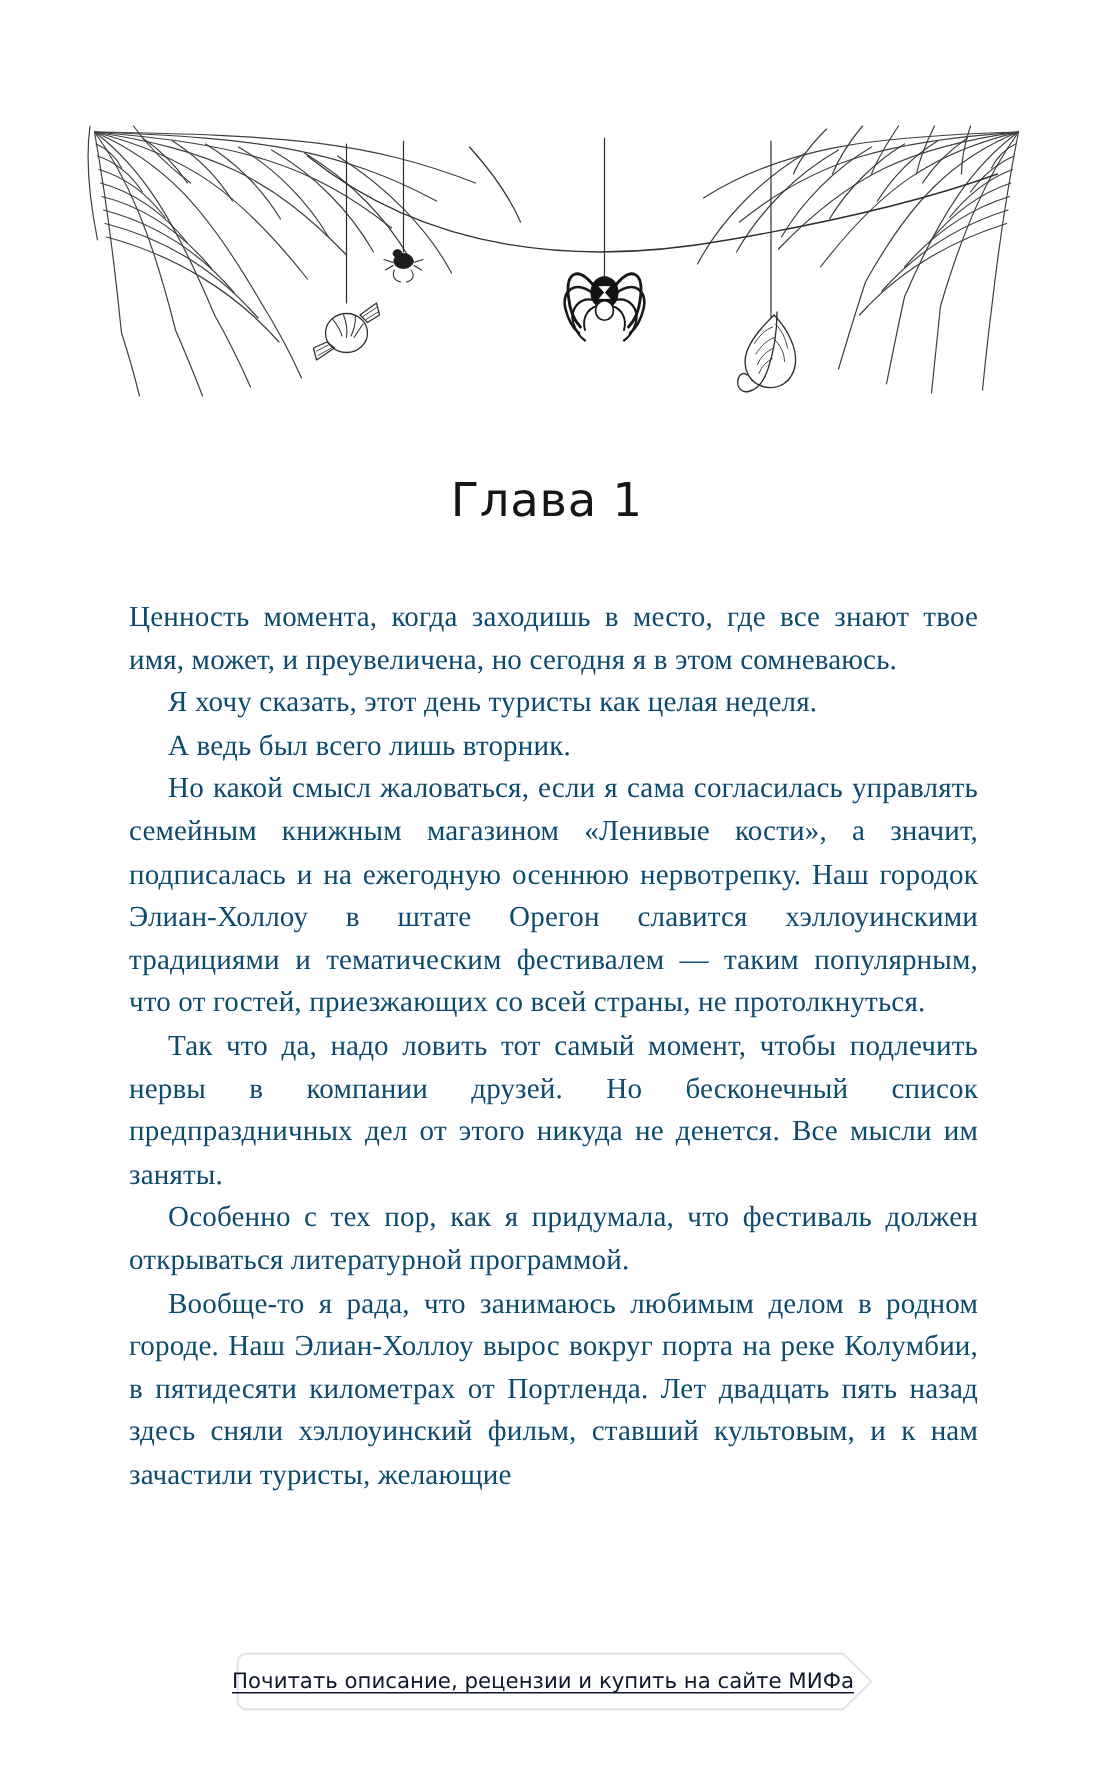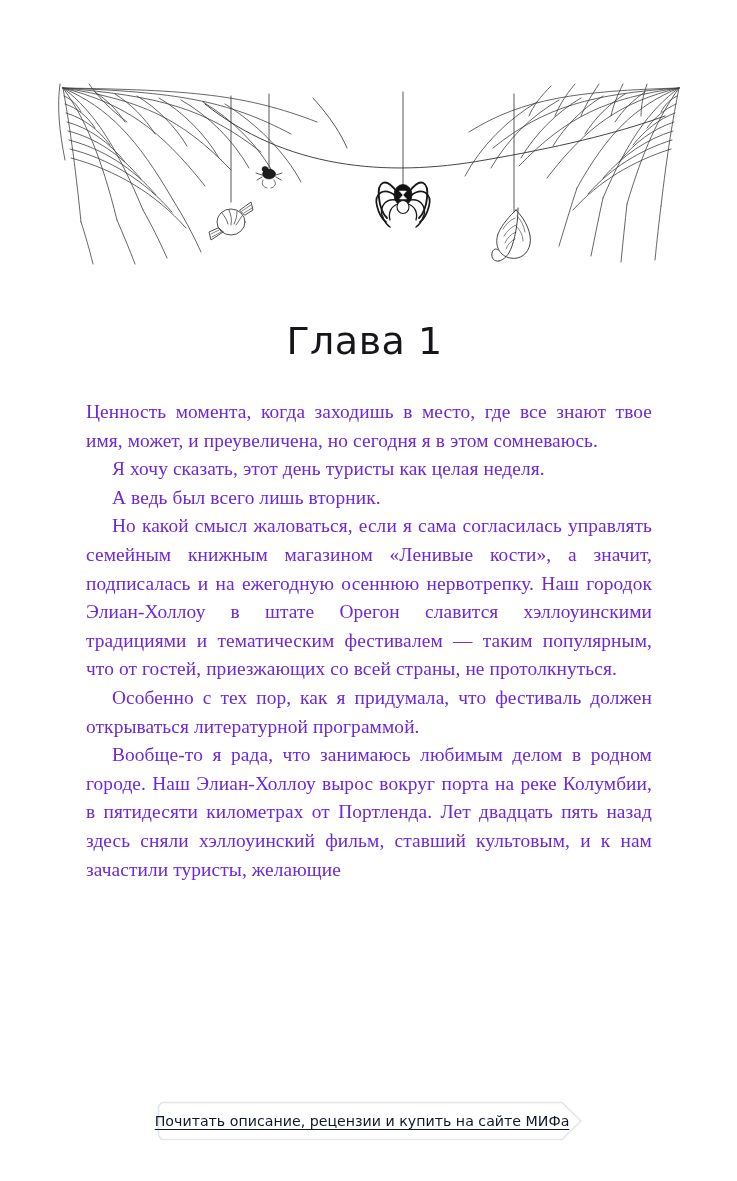--- a/index.html
+++ b/index.html
@@ -37,42 +37,42 @@
   }
 
   
   .chapter-title {
     position: absolute;
     left: 0;
     top: 296px;
     width: 729px;
     text-align: center;
     font-family: "DejaVu Sans", "Liberation Sans", sans-serif;
-    font-size: 38px;
+    font-size: 31px;
     font-weight: 400;
     letter-spacing: 0.5px;
     color: #16161a;
     line-height: 1.1;
   }
 
   
   .body-text {
     position: absolute;
     left: 86px;
     top: 398px;
     width: 566px;
   }
   .body-text p {
     margin: 0;
     font-size: 19.4px;
     line-height: 28.6px;
     text-align: justify;
     text-justify: inter-word;
     hyphens: manual;
-    color: #6d28d9;
+    color: #0c4a6e;
     letter-spacing: 0.005em;
   }
   .body-text p.indent {
     text-indent: 26px;
   }
   .body-text p.noindent {
     text-indent: 0;
   }
 
   
@@ -264,20 +264,21 @@
     </svg>
   </div>
 
   <h1 class="chapter-title">Глава 1</h1>
 
   <div class="body-text">
     <p class="noindent">Ценность момента, когда заходишь в место, где все знают твое имя, может, и преувеличена, но сегодня я в этом со­мневаюсь.</p>
     <p class="indent">Я хочу сказать, этот день туристы как целая неделя.</p>
     <p class="indent">А ведь был всего лишь вторник.</p>
     <p class="indent">Но какой смысл жаловаться, если я сама согласилась управлять семейным книжным магазином «Ленивые кости», а значит, подписалась и на ежегодную осеннюю нервотреп­ку. Наш городок Элиан-Холлоу в штате Орегон славится хэллоуинскими традициями и тематическим фестивалем — таким популярным, что от гостей, приезжающих со всей страны, не протолкнуться.</p>
+    <p class="indent">Так что да, надо ловить тот самый момент, чтобы под­лечить нервы в компании друзей. Но бесконечный список предпраздничных дел от этого никуда не денется. Все мыс­ли им заняты.</p>
     <p class="indent">Особенно с тех пор, как я придумала, что фестиваль должен открываться литературной программой.</p>
     <p class="indent">Вообще-то я рада, что занимаюсь любимым делом в род­ном городе. Наш Элиан-Холлоу вырос вокруг порта на реке Колумбии, в пятидесяти километрах от Портленда. Лет двадцать пять назад здесь сняли хэллоуинский фильм, став­ший культовым, и к нам зачастили туристы, желающие</p>
   </div>
 
   <div class="promo-banner">
     <svg viewBox="0 0 428 40" xmlns="http://www.w3.org/2000/svg">
       <path d="M7,1.5 H405 L424,20 L405,38.5 H7 A5.5,5.5 0 0 1 1.5,33 V7 A5.5,5.5 0 0 1 7,1.5 Z" fill="#ffffff" stroke="#e2e5ea" stroke-width="1.6" stroke-linejoin="round"></path>
     </svg>
     <a class="promo-link" href="#">Почитать описание, рецензии и купить на сайте МИФа</a>
   </div>

